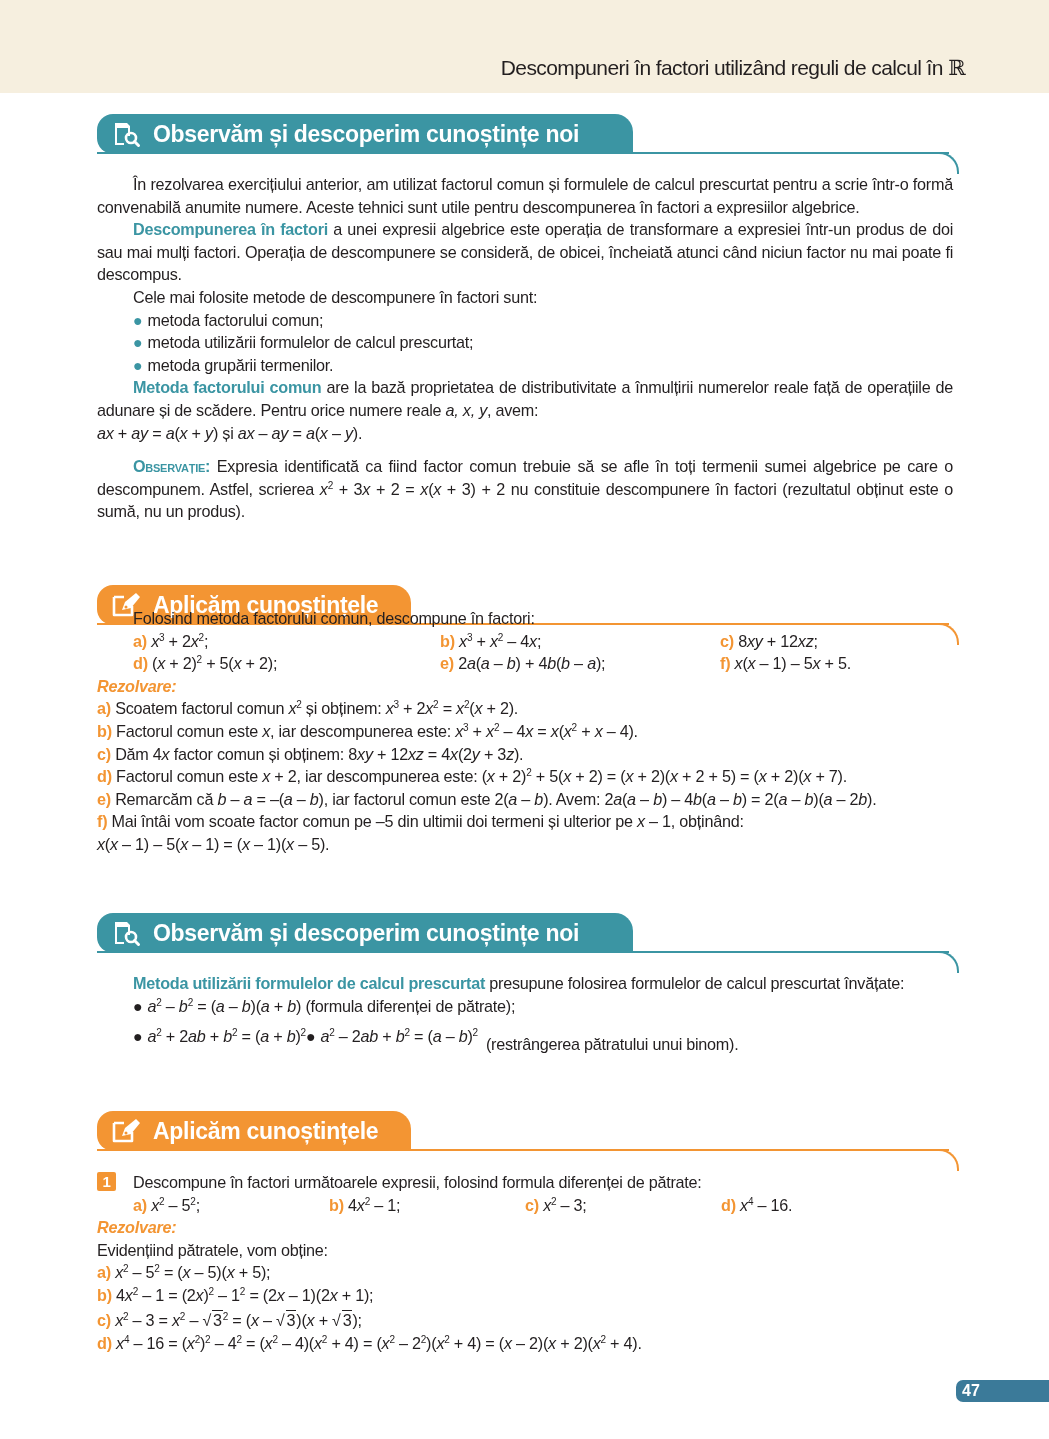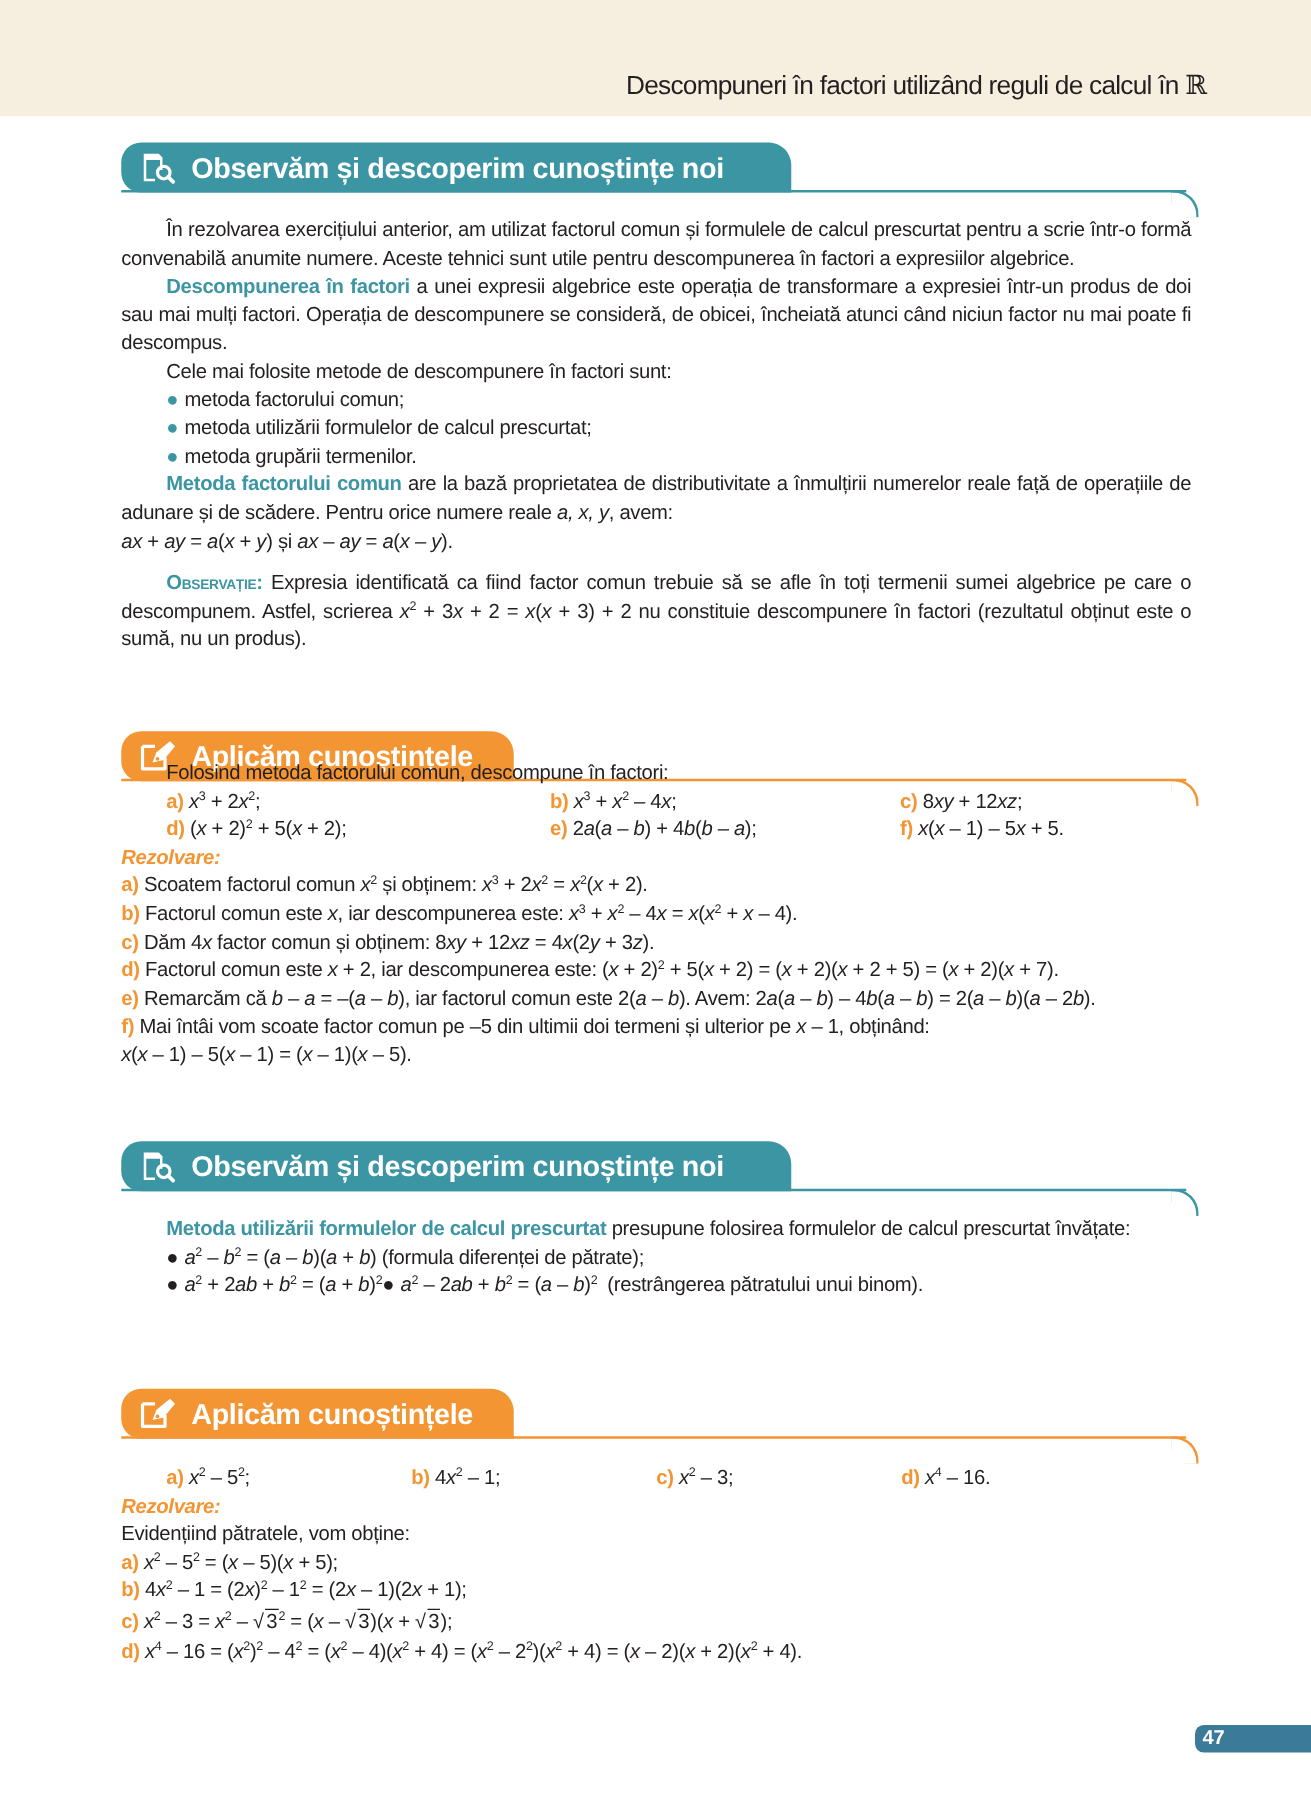--- a/index.html
+++ b/index.html
@@ -39,21 +39,21 @@
   .row3 { display: flex; padding-left: 36px; }
   .row3 > div:nth-child(1) { width: 307px; }
   .row3 > div:nth-child(2) { width: 280px; }
   .row4 { display: flex; padding-left: 36px; }
   .row4 > div { width: 196px; }
   .num-badge { display: inline-block; width: 19px; height: 19px; background: #f39533; color: #fff; font-weight: bold; font-size: 15px; text-align: center; line-height: 19px; border-radius: 2px; margin-right: 17px; vertical-align: 1px; }
   .sqrt { display: inline-block; border-top: 1px solid #231f20; padding: 0 1px; line-height: 18px; margin-left: 1px; }
   .sqrt-sign { font-size: 16px; }
   .formula-group { display: flex; align-items: center; padding-left: 36px; }
   .formula-group .col { display: flex; flex-direction: row; }
-  .formula-group .side { margin-left: 8px; }
+  .formula-group .side { margin-left: 8px; margin-top: 16px; }
 
   .page-num { position: absolute; left: 956px; top: 1380px; width: 93px; height: 22px; background: #3b7a99; border-radius: 7px 0 0 7px; color: #fff; font-weight: bold; font-size: 16px; line-height: 22px; padding-left: 6px; }
 </style>
 </head>
 <body>
 
 <div class="top-band"></div>
 <div class="running-head">
   <span>Descompuneri în factori utilizând reguli de calcul în</span>
   <span class="bbR">ℝ</span>
@@ -157,20 +157,21 @@
       <path d="M11 19 l3 -8 l11 -9 l4 4 l-9 11 z" fill="#fff"></path>
       <circle cx="15" cy="16" r="1.5" fill="#f39533"></circle>
     </svg>
     <span class="tab-text">Aplicăm cunoștințele</span>
   </div>
   <div class="section-line"></div>
   <div class="section-curve"></div>
 </div>
 
 <div class="text" style="top:1171px">
+  <div><span class="num-badge">1</span><span>Descompune în factori următoarele expresii, folosind formula diferenței de pătrate:</span></div>
   <div class="row4">
     <div><span class="orange-l">a)</span> <span><i>x</i><sup>2</sup> – 5<sup>2</sup>;</span></div>
     <div><span class="orange-l">b)</span> <span>4<i>x</i><sup>2</sup> – 1;</span></div>
     <div><span class="orange-l">c)</span> <span><i>x</i><sup>2</sup> – 3;</span></div>
     <div><span class="orange-l">d)</span> <span><i>x</i><sup>4</sup> – 16.</span></div>
   </div>
   <div class="rez">Rezolvare:</div>
   <div>Evidențiind pătratele, vom obține:</div>
   <div><span class="orange-l">a)</span><span> <i>x</i><sup>2</sup> – 5<sup>2</sup> = (<i>x</i> – 5)(<i>x</i> + 5);</span></div>
   <div><span class="orange-l">b)</span><span> 4<i>x</i><sup>2</sup> – 1 = (2<i>x</i>)<sup>2</sup> – 1<sup>2</sup> = (2<i>x</i> – 1)(2<i>x</i> + 1);</span></div>

